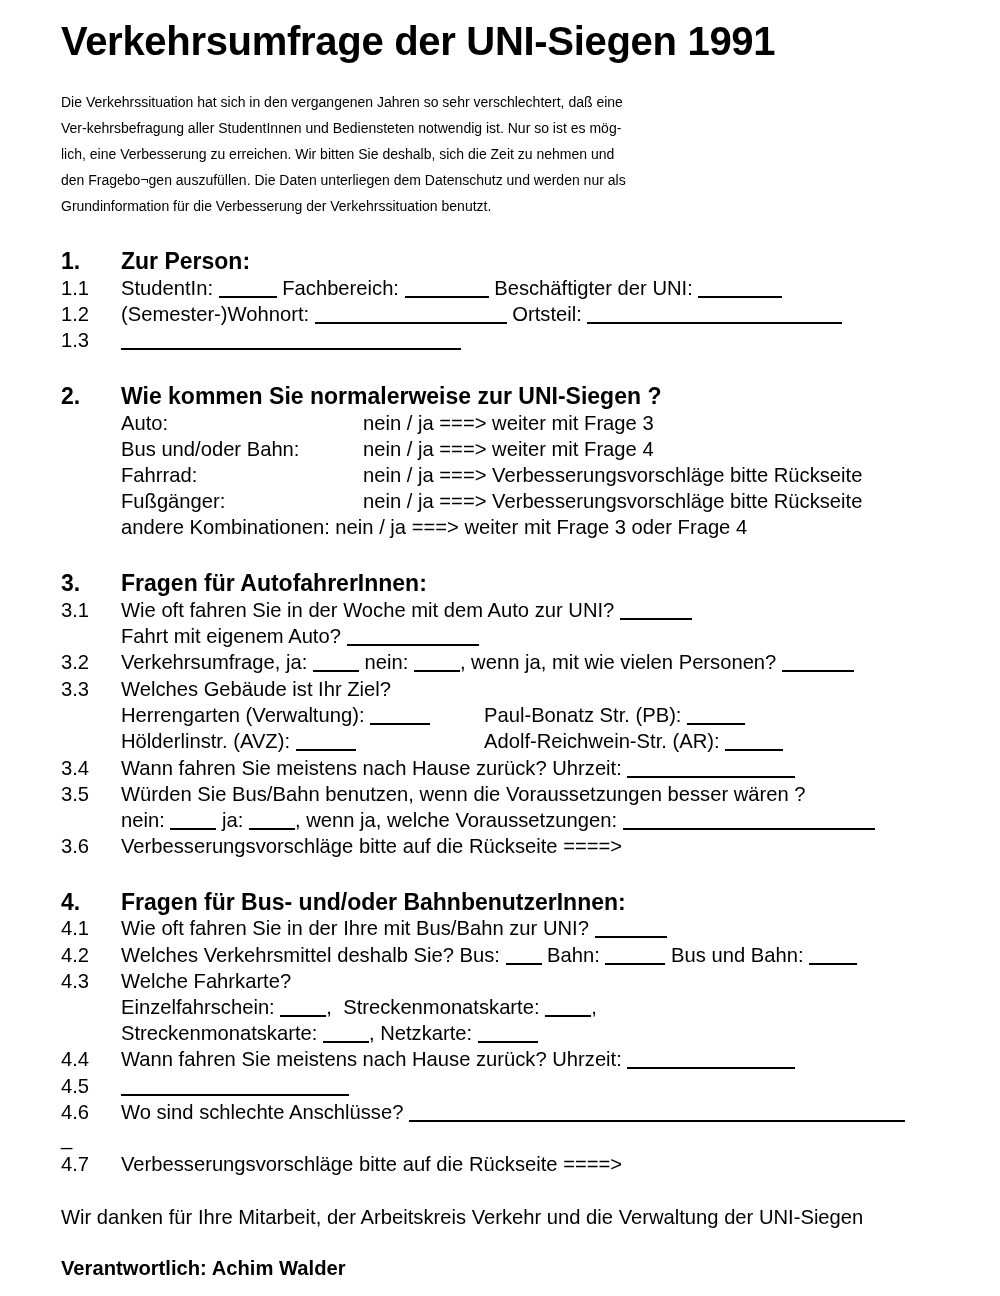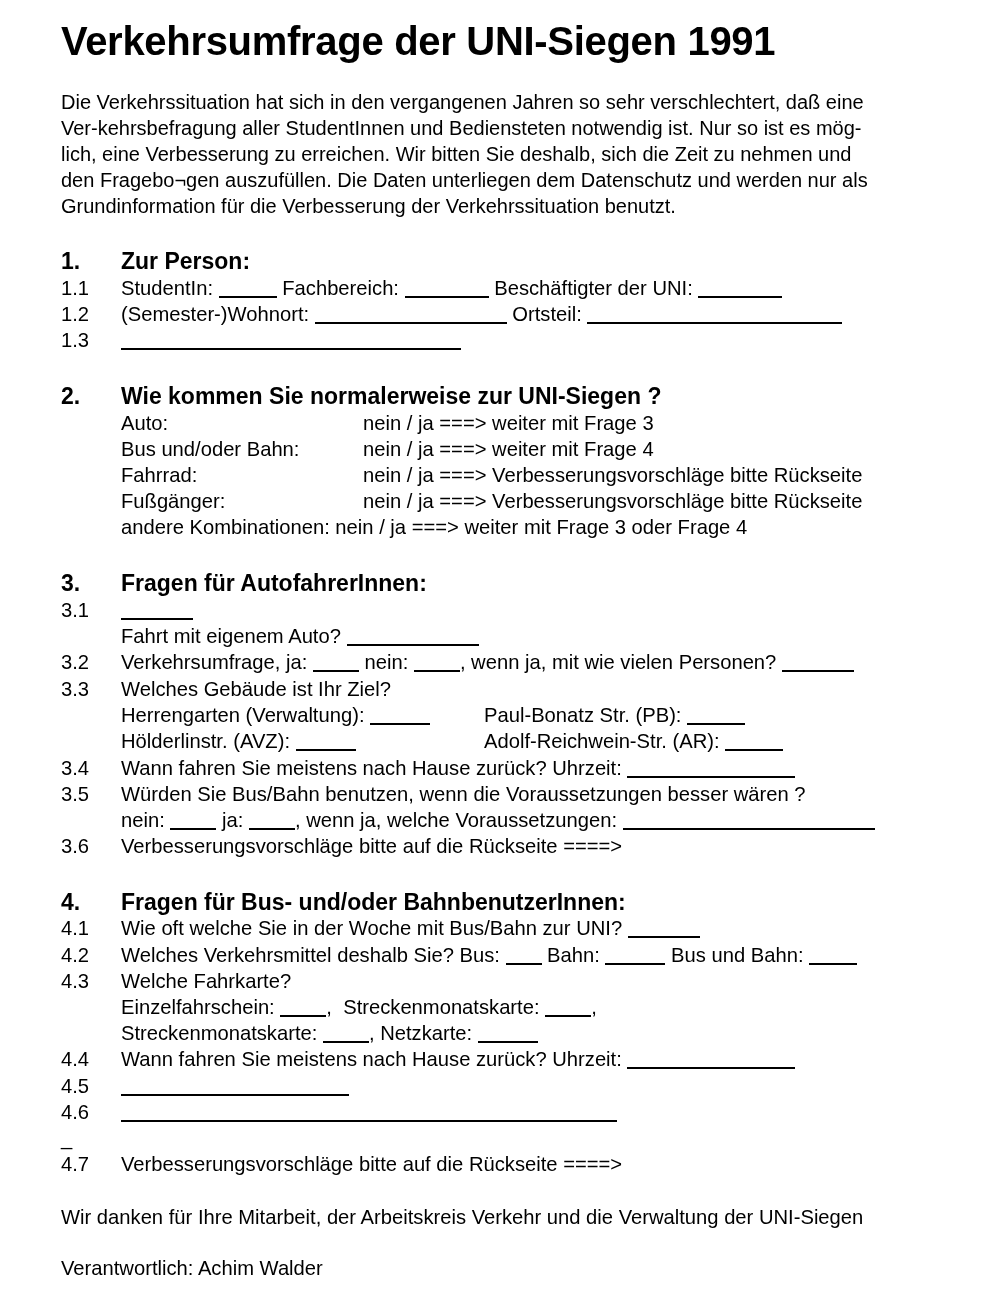--- a/index.html
+++ b/index.html
@@ -1,20 +1,20 @@
 <!DOCTYPE html>
 <html><head>
 <meta charset="utf-8">
 <style>
   html, body { margin:0; padding:0; background:#ffffff; }
   body { width:1000px; height:1296px; position:relative; overflow:hidden;
          font-family:"Liberation Sans", sans-serif; color:#000; }
   .abs { position:absolute; white-space:nowrap; }
   .title { left:61px; top:19px; font-size:40px; font-weight:bold; letter-spacing:-0.3px; }
-  .para { left:61px; font-size:20px; line-height:26px; }
+  .para { left:61px; font-size:14px; line-height:26px; }
   .sec { font-size:23px; font-weight:bold; }
   .txt { font-size:20.2px; }
   .num { left:61px; }
   .c2 { left:121px; }
   .c3 { left:363px; }
   .c4 { left:484px; }
   .blank { display:inline-block; border-bottom:2px solid #000; height:17px; vertical-align:baseline; margin-bottom:-3px; }
 </style>
 </head>
 <body>
@@ -71,20 +71,21 @@
   <span class="abs txt c3" style="top:490px">nein / ja ===&gt; Verbesserungsvorschläge bitte Rückseite</span>
   <span class="abs txt c2" style="top:516px">andere Kombinationen: nein / ja ===&gt; weiter mit Frage 3 oder Frage 4</span>
 </div>
 
 <div>
   <span class="abs sec num" style="top:570px">3.</span>
   <span class="abs sec c2" style="top:570px">Fragen für AutofahrerInnen:</span>
 
   <span class="abs txt num" style="top:599px">3.1</span>
   <div class="abs txt c2" style="top:599px">
+    <span>Wie oft fahren Sie in der Woche mit dem Auto zur UNI?</span>
     <span class="blank" style="width:72px"></span>
   </div>
   <div class="abs txt c2" style="top:625px">
     <span>Fahrt mit eigenem Auto?</span>
     <span class="blank" style="width:132px"></span>
   </div>
 
   <span class="abs txt num" style="top:651px">3.2</span>
   <div class="abs txt c2" style="top:651px">
     <span>Verkehrsumfrage, ja:</span>
@@ -132,21 +133,21 @@
   <span class="abs txt num" style="top:835px">3.6</span>
   <span class="abs txt c2" style="top:835px">Verbesserungsvorschläge bitte auf die Rückseite ====&gt;</span>
 </div>
 
 <div>
   <span class="abs sec num" style="top:889px">4.</span>
   <span class="abs sec c2" style="top:889px">Fragen für Bus- und/oder BahnbenutzerInnen:</span>
 
   <span class="abs txt num" style="top:917px">4.1</span>
   <div class="abs txt c2" style="top:917px">
-    <span>Wie oft welche Sie in der Woche mit Bus/Bahn zur UNI?</span>
+    <span>Wie oft fahren Sie in der Ihre mit Bus/Bahn zur UNI?</span>
     <span class="blank" style="width:72px"></span>
   </div>
 
   <span class="abs txt num" style="top:944px">4.2</span>
   <div class="abs txt c2" style="top:944px">
     <span>Welches Verkehrsmittel deshalb Sie? Bus:</span>
     <span class="blank" style="width:36px"></span>
     <span>Bahn:</span>
     <span class="blank" style="width:60px"></span>
     <span>Bus und Bahn:</span>
@@ -173,23 +174,24 @@
     <span class="blank" style="width:168px"></span>
   </div>
 
   <span class="abs txt num" style="top:1075px">4.5</span>
   <div class="abs txt c2" style="top:1075px">
     <span class="blank" style="width:228px"></span>
   </div>
 
   <span class="abs txt num" style="top:1101px">4.6</span>
   <div class="abs txt c2" style="top:1101px">
+    <span>Wo sind schlechte Anschlüsse?</span>
     <span class="blank" style="width:496px"></span>
   </div>
 
   <span class="abs txt num" style="top:1127px">_</span>
 
   <span class="abs txt num" style="top:1153px">4.7</span>
   <span class="abs txt c2" style="top:1153px">Verbesserungsvorschläge bitte auf die Rückseite ====&gt;</span>
 </div>
 
 <div class="abs txt" style="left:61px; top:1206px">Wir danken für Ihre Mitarbeit, der Arbeitskreis Verkehr und die Verwaltung der UNI-Siegen</div>
-<div class="abs txt" style="left:61px; top:1257px; font-weight:normal;">Verantwortlich: Achim Walder</div>
+<div class="abs txt" style="left:61px; top:1257px; font-weight:bold;">Verantwortlich: Achim Walder</div>
 
 </body></html>

